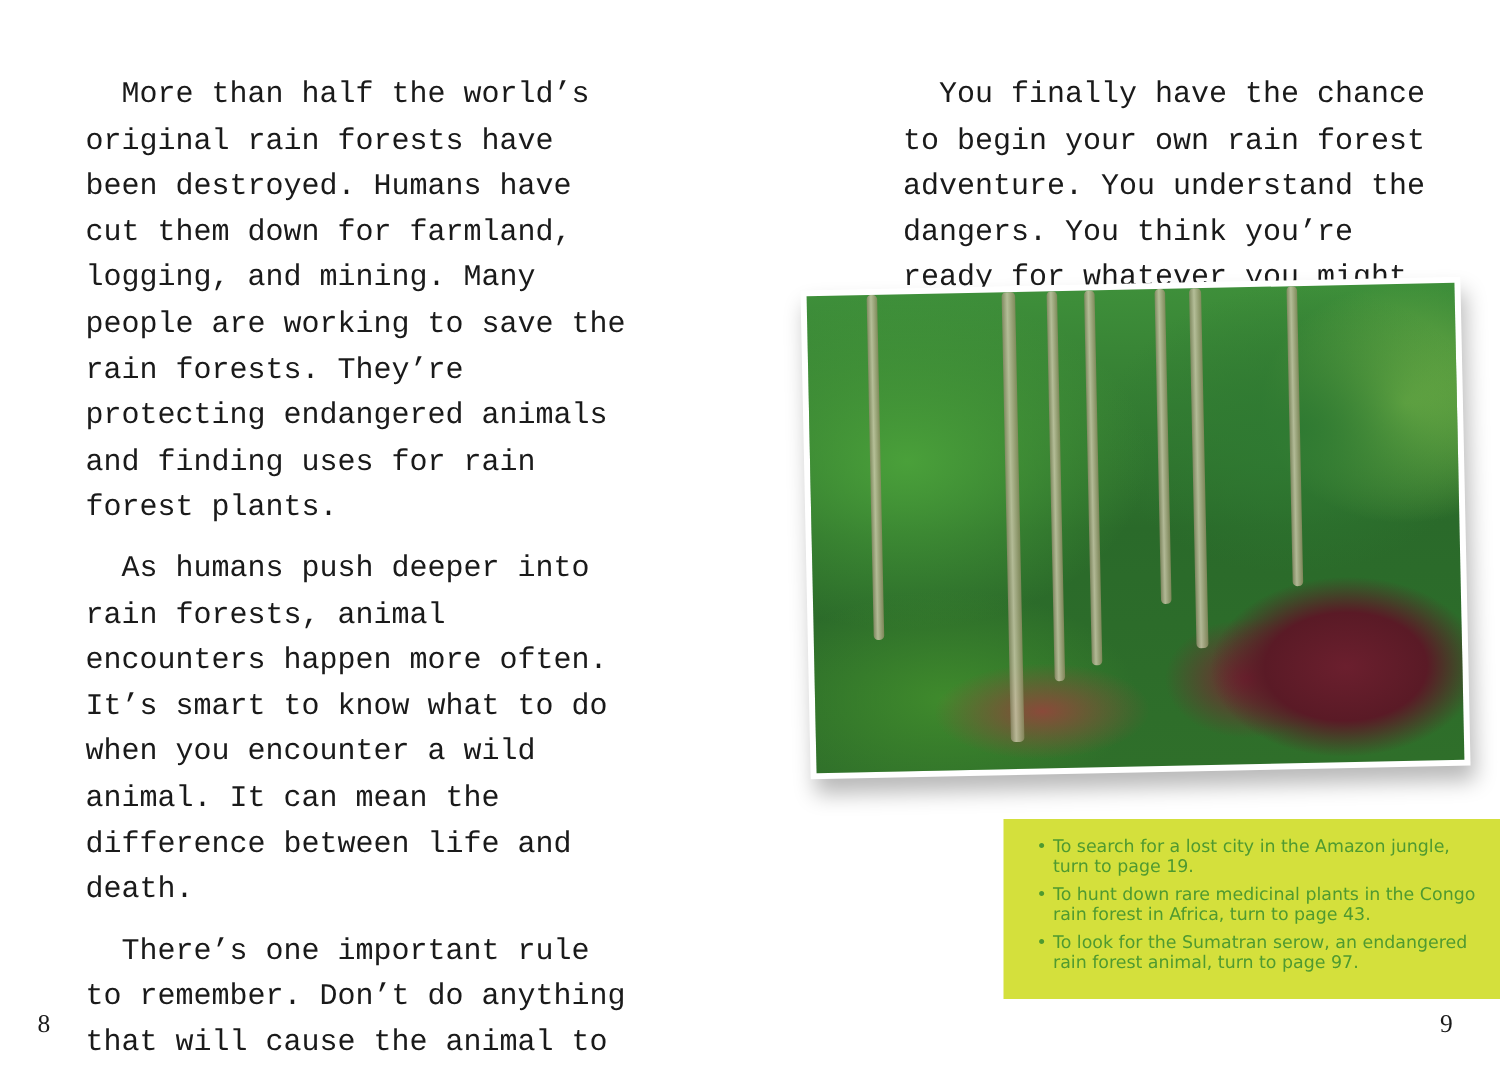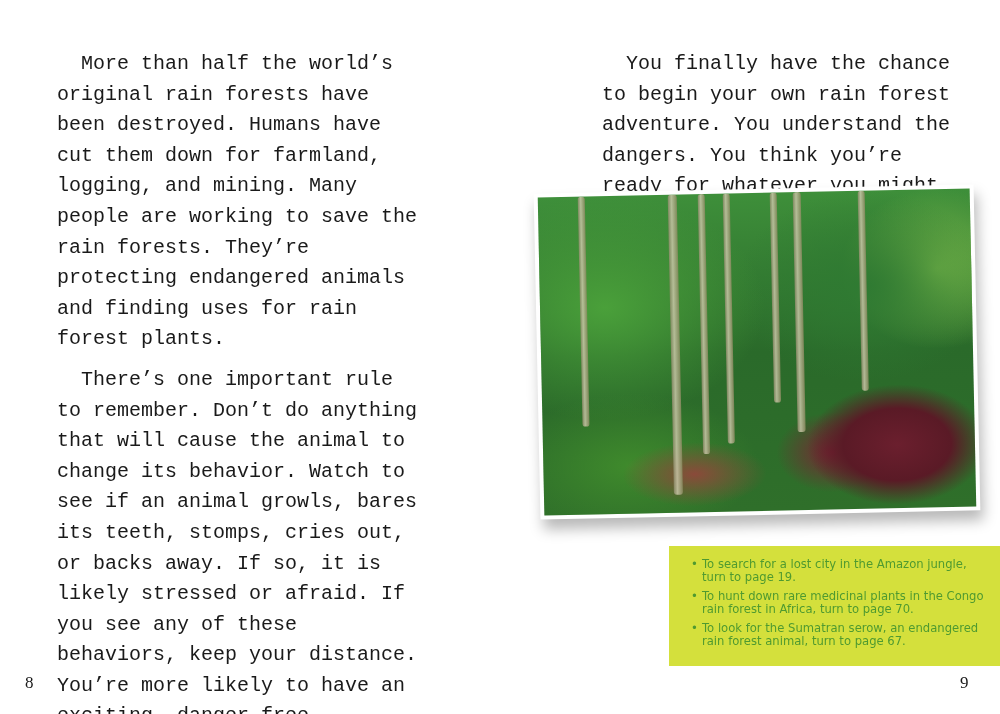--- a/index.html
+++ b/index.html
@@ -44,20 +44,21 @@
   }
   #choices-box ul { margin: 0; padding: 0; list-style: none; }
   #choices-box li { position: relative; padding-left: 11px; margin-bottom: 5px; }
   #choices-box li .bullet { position: absolute; left: 0; top: 0; }
 </style>
 </head>
 <body>
 
 <div id="left-col" class="col">
   <p>More than half the world’s original rain forests have been destroyed. Humans have cut them down for farmland, logging, and mining. Many people are working to save the rain forests. They’re protecting endangered animals and finding uses for rain forest plants.</p>
+  <p>As humans push deeper into rain forests, animal encounters happen more often. It’s smart to know what to do when you encounter a wild animal. It can mean the difference between life and death.</p>
   <p>There’s one important rule to remember. Don’t do anything that will cause the animal to change its behavior. Watch to see if an animal growls, bares its teeth, stomps, cries out, or backs away. If so, it is likely stressed or afraid. If you see any of these behaviors, keep your distance. You’re more likely to have an exciting, danger-free encounter.</p>
 </div>
 
 <div id="right-col" class="col">
   <p>You finally have the chance to begin your own rain forest adventure. You understand the dangers. You think you’re ready for whatever you might encounter. Where will you choose to go?</p>
 </div>
 
 <div id="photo-frame">
   <div id="photo">
     <div class="trunk" style="left:40px;height:230px;"></div>
@@ -71,23 +72,23 @@
 </div>
 
 <div id="choices-box">
   <ul>
     <li>
       <span class="bullet">•</span>
       <span>To search for a lost city in the Amazon jungle, turn to page 19.</span>
     </li>
     <li>
       <span class="bullet">•</span>
-      <span>To hunt down rare medicinal plants in the Congo rain forest in Africa, turn to page 70.</span>
+      <span>To hunt down rare medicinal plants in the Congo rain forest in Africa, turn to page 43.</span>
     </li>
     <li>
       <span class="bullet">•</span>
-      <span>To look for the Sumatran serow, an endangered rain forest animal, turn to page 67.</span>
+      <span>To look for the Sumatran serow, an endangered rain forest animal, turn to page 97.</span>
     </li>
   </ul>
 </div>
 
 <div id="pn-left" class="page-num">8</div>
 <div id="pn-right" class="page-num">9</div>
 
 </body></html>

